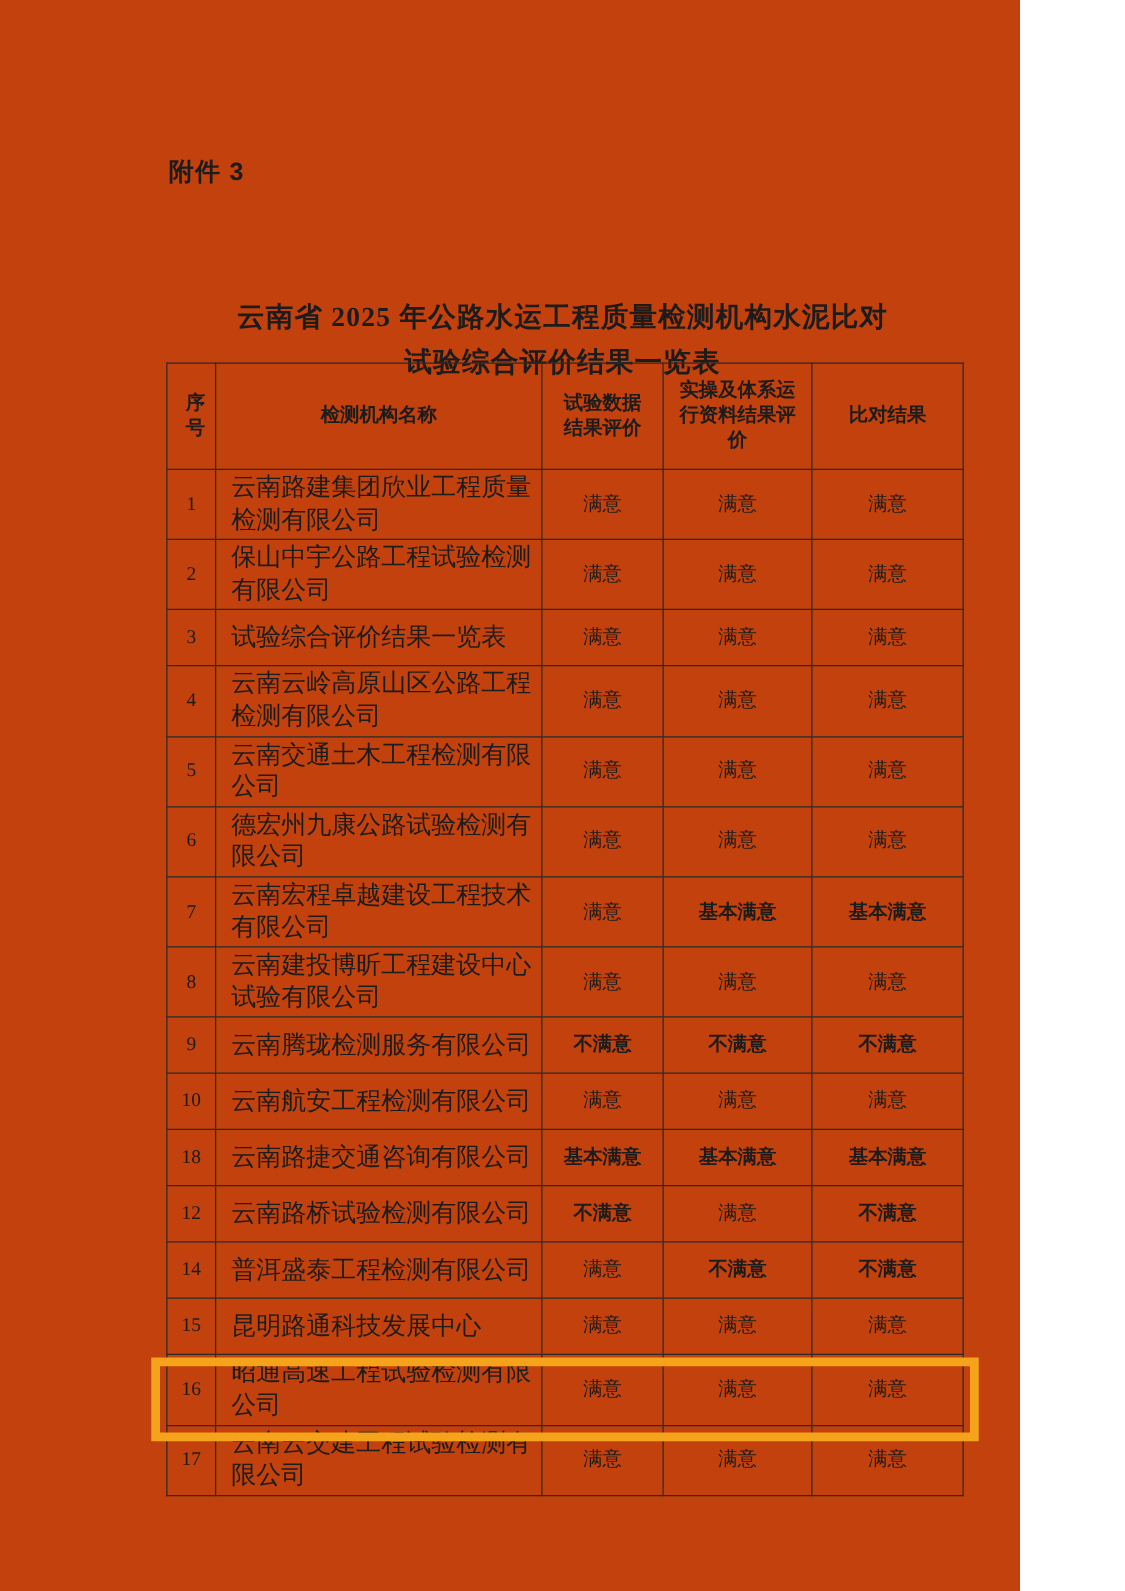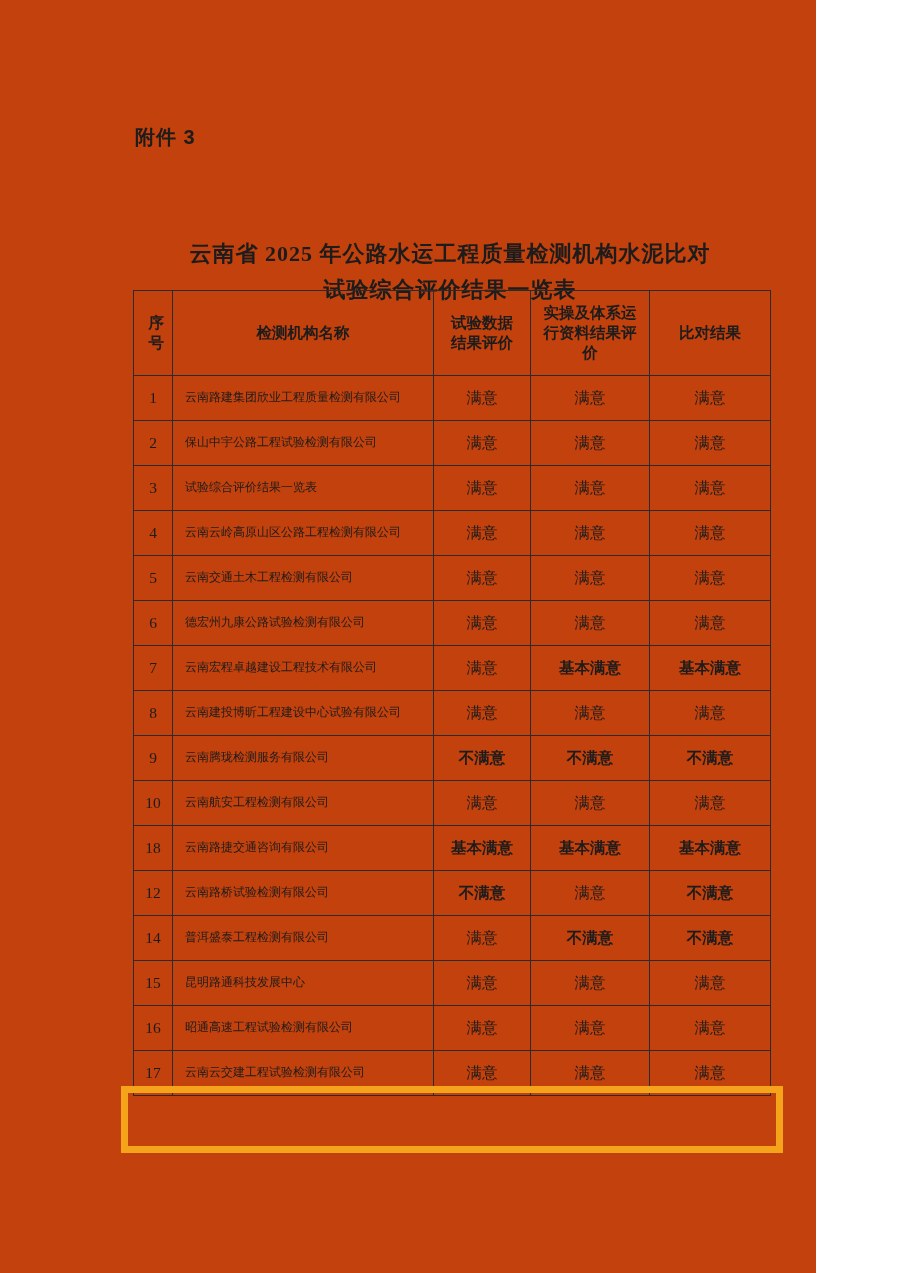--- a/index.html
+++ b/index.html
@@ -57,21 +57,21 @@
     line-height: 1.28;
     padding: 2px 6px;
   }
   .doc-table thead tr { height: 85px; }
   .doc-table th { font-weight: bold; font-size: 15.5px; padding: 2px 10px; }
   .doc-table th.hdr-no { padding: 11px 8px; text-align: right; }
   .doc-table tbody tr { height: 45px; }
   .doc-table td.name-cell {
     text-align: left;
     padding: 2px 8px 2px 12px;
-    font-size: 12px;
+    font-size: 20px;
   }
   .doc-table td.b { font-weight: bold; }
   .highlight-box {
     position: absolute;
     left: 121px;
     top: 1086px;
     width: 662px;
     height: 67px;
     border-style: solid;
     border-width: 7px;

